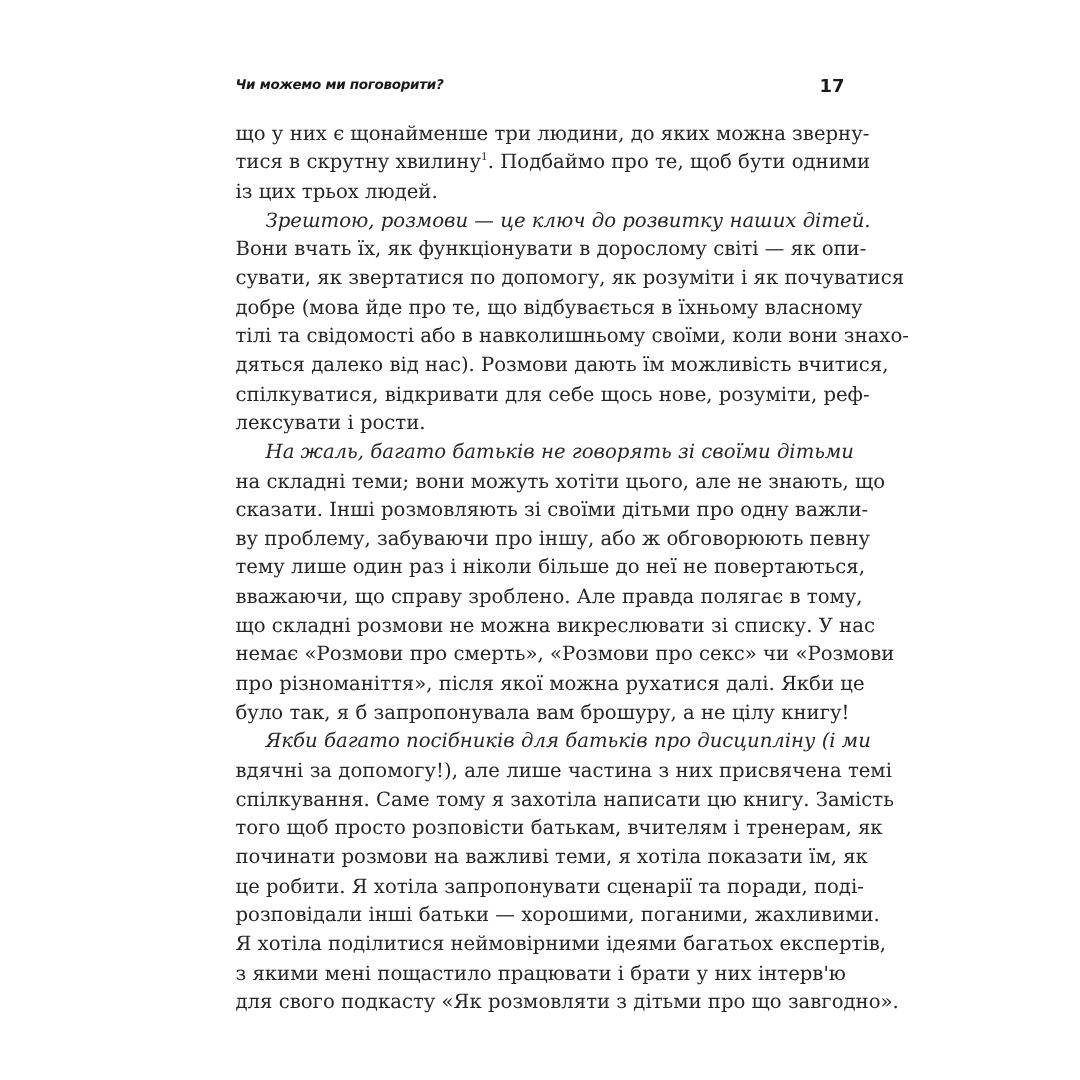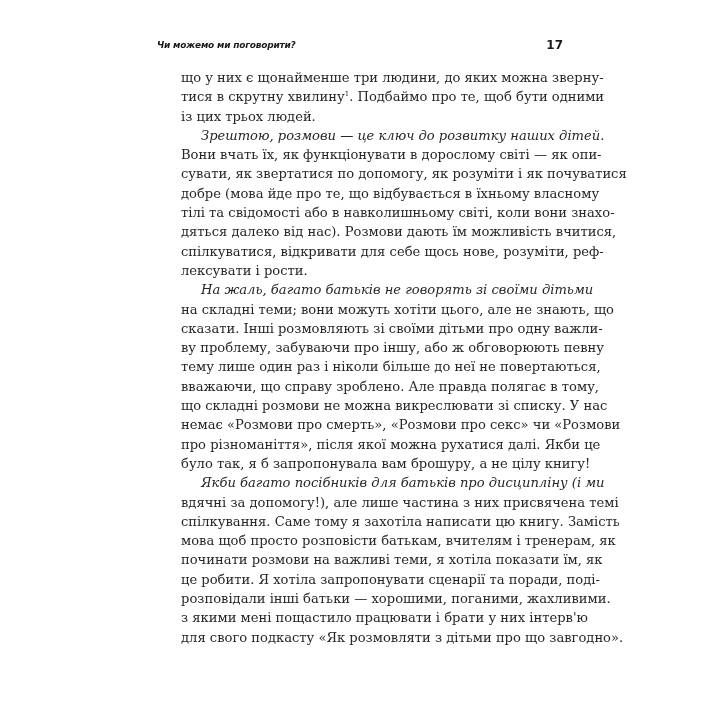--- a/index.html
+++ b/index.html
@@ -9,21 +9,21 @@
     }
     body {
       width: 720px;
       height: 720px;
       position: relative;
       overflow: hidden;
     }
     .page {
       position: absolute;
       left: 157px;
-      top: 30px;
+      top: 42px;
       width: 406px;
     }
     .running-head {
       position: relative;
       height: 24px;
       display: flex;
       justify-content: space-between;
       align-items: center;
       margin-top: 3px;
     }
@@ -47,21 +47,20 @@
       font-size: 13.1px;
       line-height: 19.3px;
       color: #262626;
     }
     .line {
       display: block;
       white-space: nowrap;
       text-align: justify;
       text-align-last: justify;
       height: 19.3px;
-      margin-left: 24px;
     }
     .line.last {
       text-align-last: left;
     }
     .line.indent {
       padding-left: 20px;
       font-style: italic;
     }
     sup {
       font-size: 7px;
@@ -85,21 +84,21 @@
       <span class="line">що у них є щонайменше три людини, до яких можна зверну-</span>
       <span class="line"><span>тися в скрутну хвилину</span><sup>1</sup><span>. Подбаймо про те, щоб бути одними</span></span>
       <span class="line last">із цих трьох людей.</span>
     </div>
 
     <div>
       <span class="line indent">Зрештою, розмови — це ключ до розвитку наших дітей.</span>
       <span class="line">Вони вчать їх, як функціонувати в дорослому світі — як опи-</span>
       <span class="line">сувати, як звертатися по допомогу, як розуміти і як почуватися</span>
       <span class="line">добре (мова йде про те, що відбувається в їхньому власному</span>
-      <span class="line">тілі та свідомості або в навколишньому світі, коли вони знахо-</span>
+      <span class="line">тілі та свідомості або в навколишньому своїми, коли вони знахо-</span>
       <span class="line">дяться далеко від нас). Розмови дають їм можливість вчитися,</span>
       <span class="line">спілкуватися, відкривати для себе щось нове, розуміти, реф-</span>
       <span class="line last">лексувати і рости.</span>
     </div>
 
     <div>
       <span class="line indent">На жаль, багато батьків не говорять зі своїми дітьми</span>
       <span class="line">на складні теми; вони можуть хотіти цього, але не знають, що</span>
       <span class="line">сказати. Інші розмовляють зі своїми дітьми про одну важли-</span>
       <span class="line">ву проблему, забуваючи про іншу, або ж обговорюють певну</span>
@@ -108,22 +107,23 @@
       <span class="line">що складні розмови не можна викреслювати зі списку. У нас</span>
       <span class="line">немає «Розмови про смерть», «Розмови про секс» чи «Розмови</span>
       <span class="line">про різноманіття», після якої можна рухатися далі. Якби це</span>
       <span class="line last">було так, я б запропонувала вам брошуру, а не цілу книгу!</span>
     </div>
 
     <div>
       <span class="line indent">Якби багато посібників для батьків про дисципліну (і ми</span>
       <span class="line">вдячні за допомогу!), але лише частина з них присвячена темі</span>
       <span class="line">спілкування. Саме тому я захотіла написати цю книгу. Замість</span>
-      <span class="line">мова щоб просто розповісти батькам, вчителям і тренерам, як</span>
+      <span class="line">того щоб просто розповісти батькам, вчителям і тренерам, як</span>
       <span class="line">починати розмови на важливі теми, я хотіла показати їм, як</span>
       <span class="line">це робити. Я хотіла запропонувати сценарії та поради, поді-</span>
       <span class="line">розповідали інші батьки — хорошими, поганими, жахливими.</span>
+      <span class="line">Я хотіла поділитися неймовірними ідеями багатьох експертів,</span>
       <span class="line">з якими мені пощастило працювати і брати у них інтерв'ю</span>
       <span class="line last">для свого подкасту «Як розмовляти з дітьми про що завгодно».</span>
     </div>
 
   </div>
 </div>
 
 </body></html>

